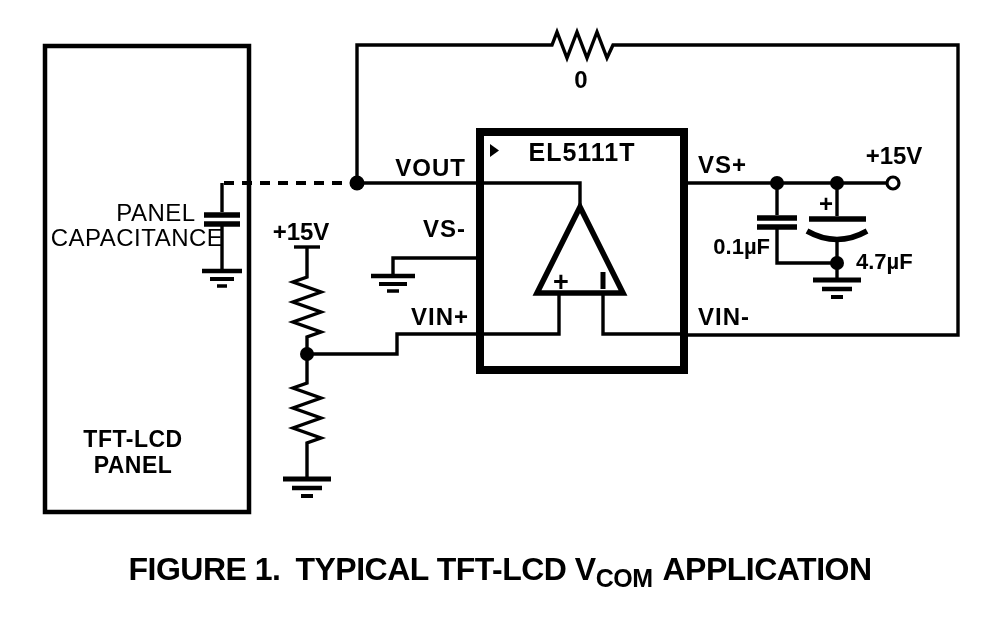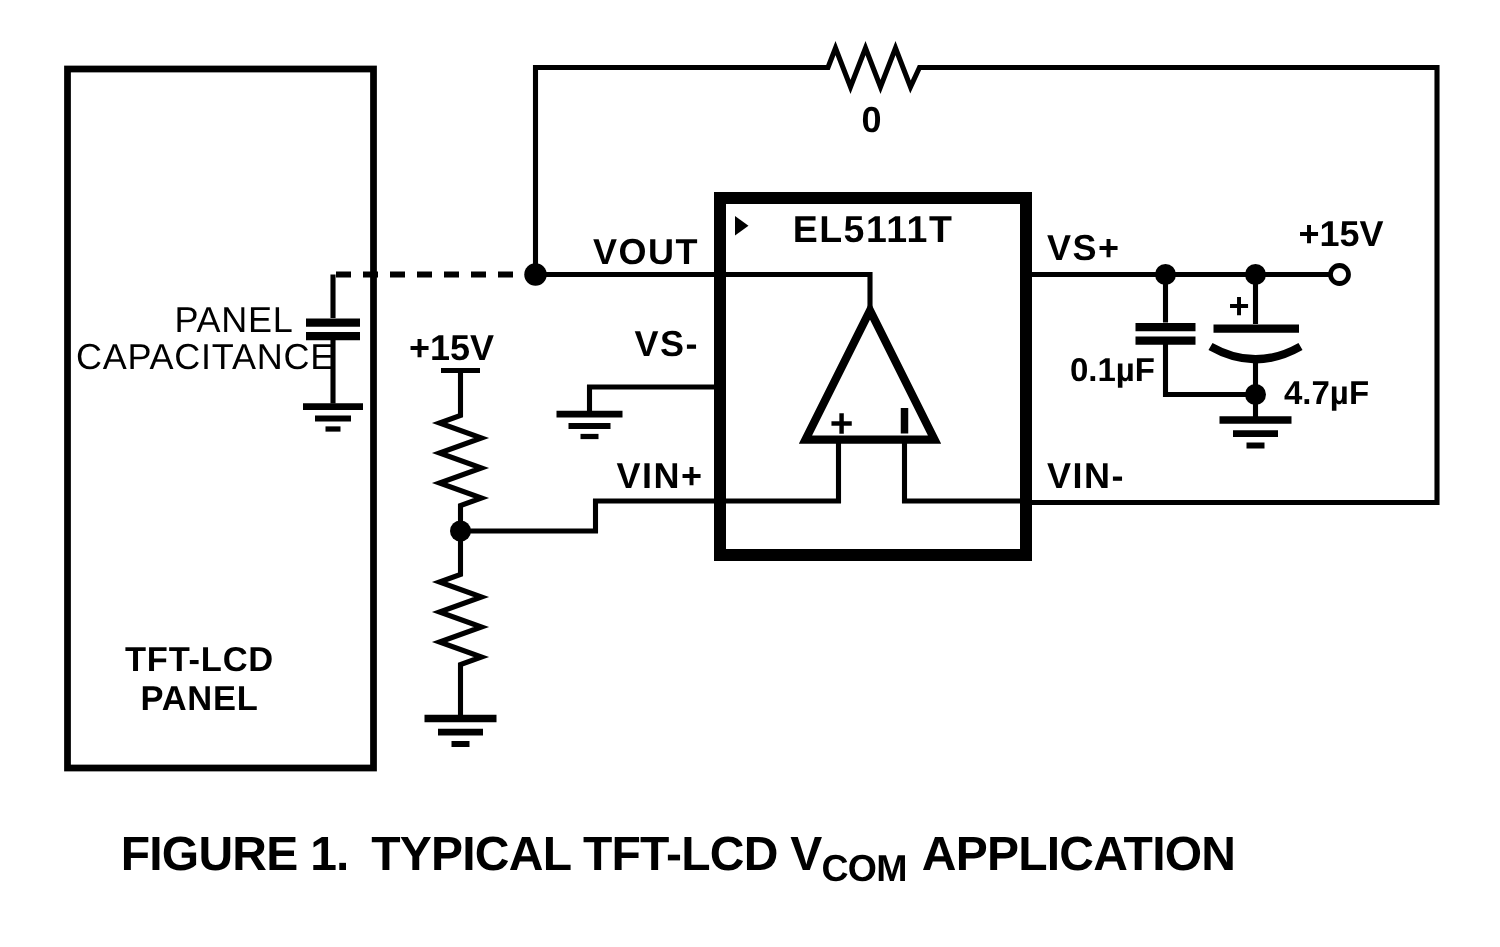--- a/index.html
+++ b/index.html
@@ -14,21 +14,21 @@
   .thickbox{stroke:#000;stroke-width:8;fill:none;}
   .opamp{stroke:#000;stroke-width:5.5;fill:none;}
   .plate{stroke:#000;stroke-width:5.5;fill:none;}
   .gnd{stroke:#000;fill:none;}
   .dot{fill:#000;stroke:none;}
   .term{fill:#fff;stroke:#000;stroke-width:3.2;}
   .lbl{font-family:"Liberation Sans",sans-serif;font-weight:bold;fill:#000;}
   .lbl-reg{font-family:"Liberation Sans",sans-serif;font-weight:normal;fill:#000;}
   #caption{
     position:absolute;left:0;top:551px;width:904px;text-align:center;
-    font-weight:bold;font-size:32px;letter-spacing:-0.5px;white-space:nowrap;
+    font-weight:bold;font-size:32px;letter-spacing:-0.5px;white-space:nowrap;padding-left:48px;
   }
   #caption .fig-label{margin-right:15px;}
   #caption .cap-sub{font-size:25px;position:relative;top:7px;letter-spacing:-0.5px;}
   #caption .cap-suffix{margin-left:10px;}
 </style>
 </head>
 <body>
 
 <div id="stage">
 

